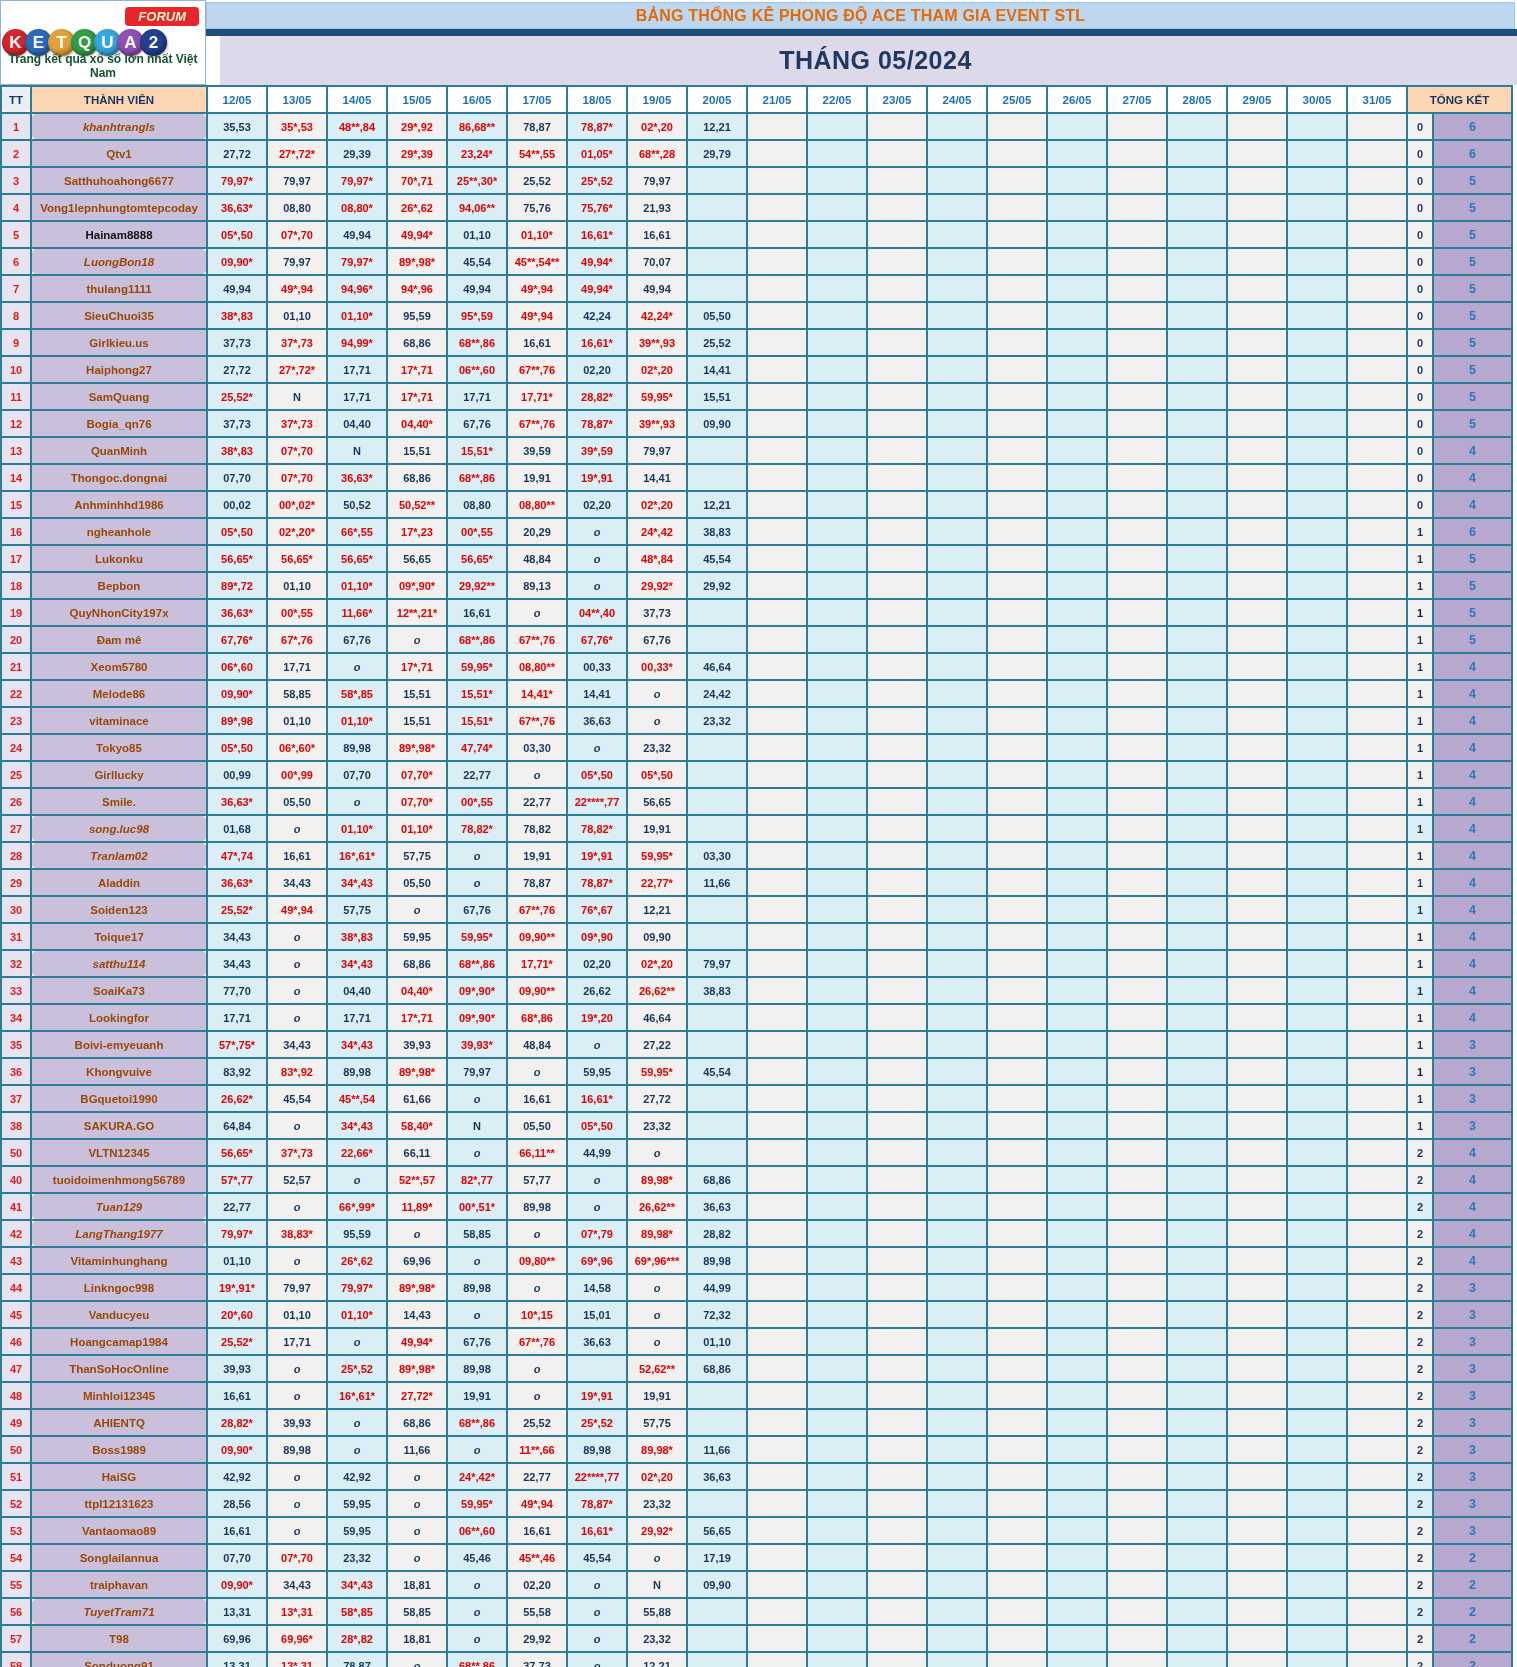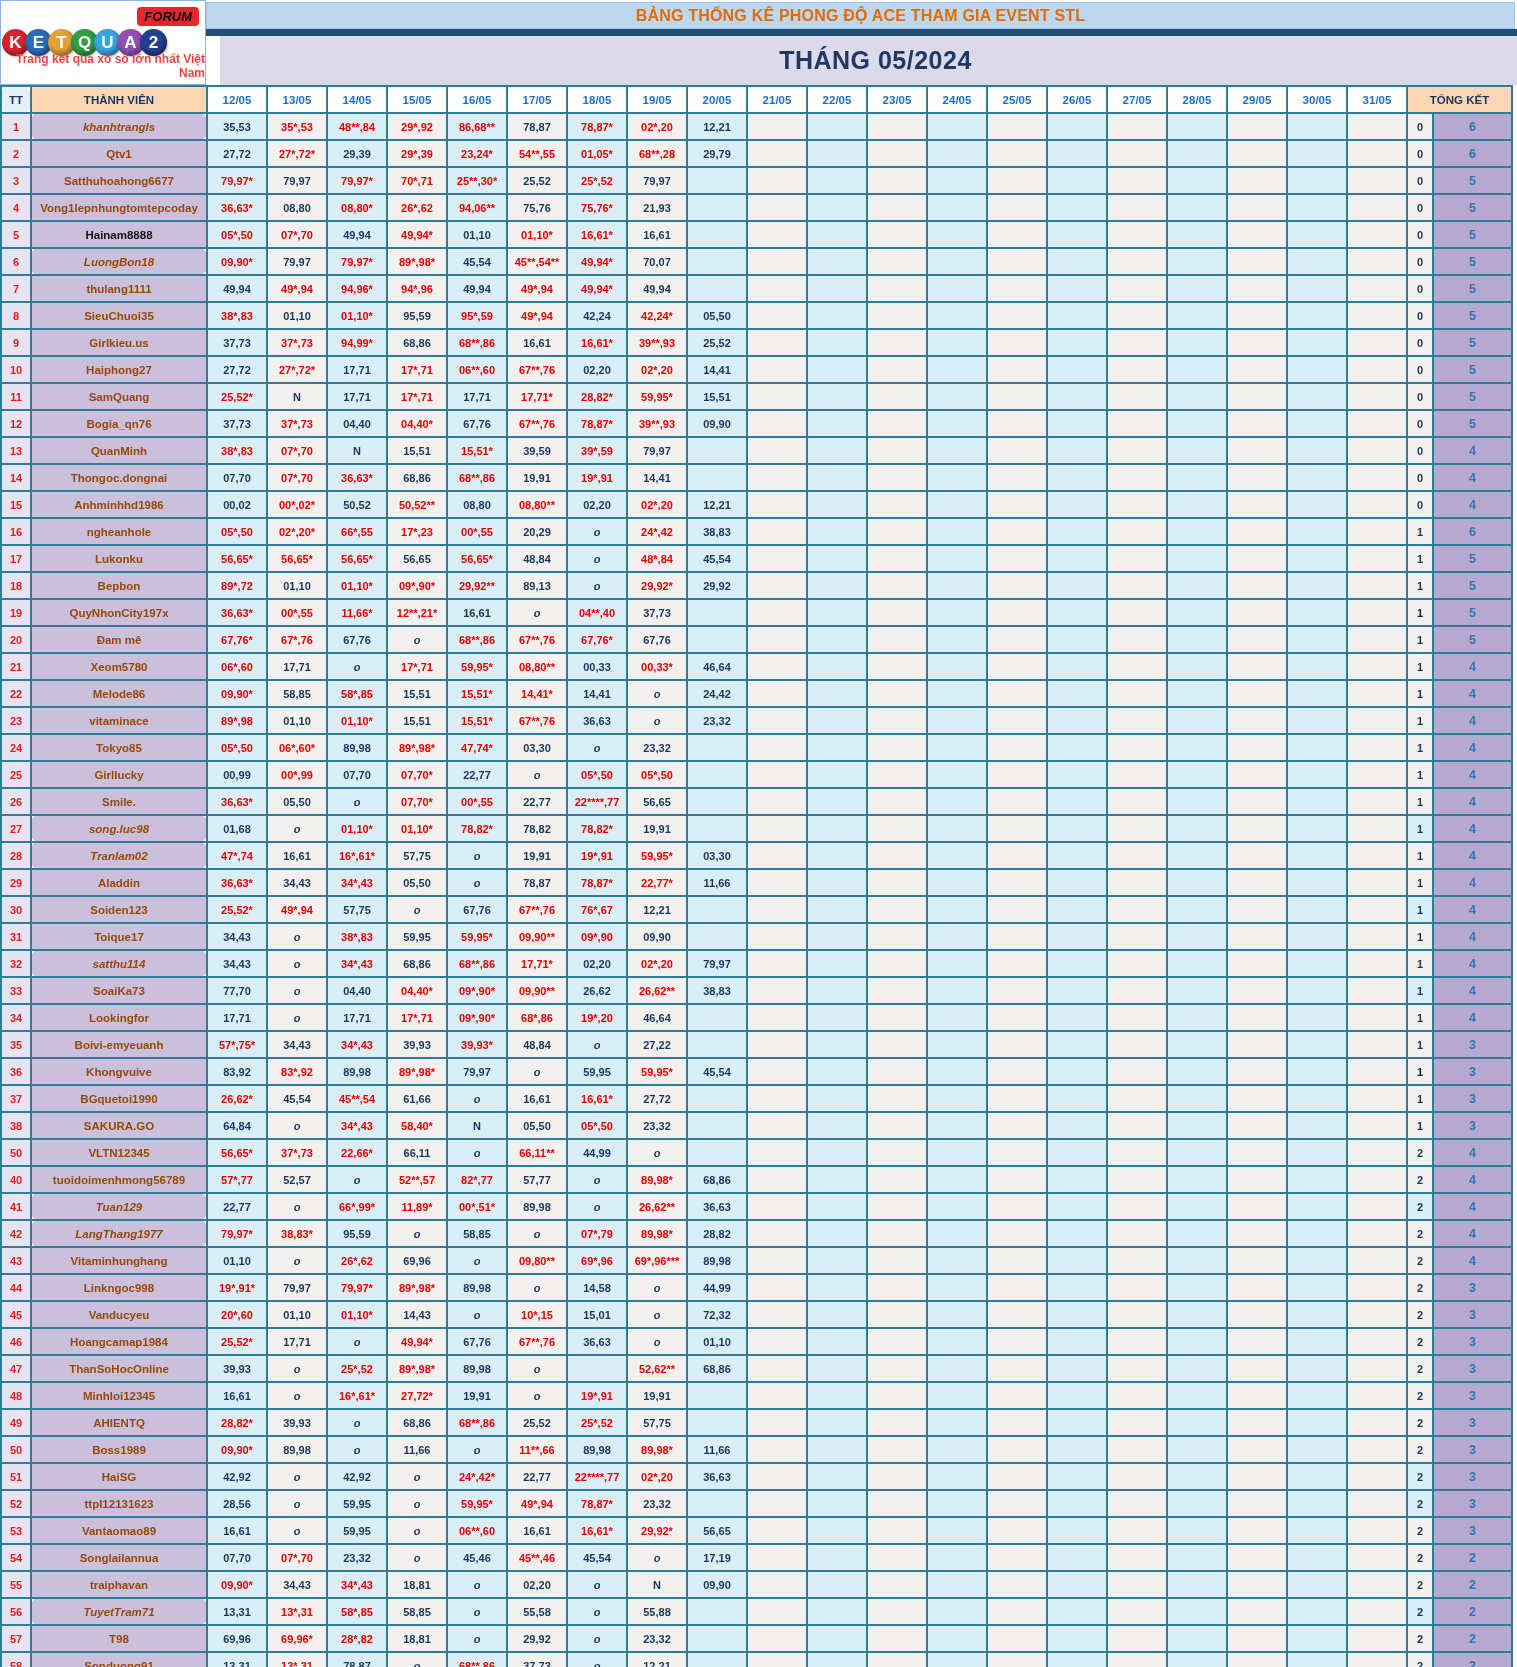--- a/index.html
+++ b/index.html
@@ -15,24 +15,24 @@
           background:#dcd9ea;display:flex;align-items:center;justify-content:center;
           color:#1f3864;font-weight:bold;font-size:25px;letter-spacing:.5px;}
   
   #logo{position:absolute;left:0;top:0;width:206px;height:85px;background:#fff;
         border:1px solid #8eb4e3;box-sizing:border-box;}
   #logo .letters{position:absolute;left:5px;top:28px;white-space:nowrap;}
   #logo .letters span{display:inline-block;width:27px;height:27px;line-height:27px;
         border-radius:50%;color:#fff;font-weight:bold;font-size:17px;text-align:center;
         margin-left:-4px;box-shadow:inset -2px -3px 4px rgba(0,0,0,.35), 1px 1px 2px rgba(0,0,0,.3);
         vertical-align:middle;}
-  #forum-badge{position:absolute;right:6px;top:6px;background:#e8252d;color:#000000;
-        font-style:italic;font-weight:bold;font-size:13px;padding:2px 7px;border-radius:4px;}
-  #tagline{position:absolute;left:0;right:0;bottom:4px;text-align:right;
-        color:#ef4444;font-weight:bold;font-size:12px;}
+  #forum-badge{position:absolute;right:6px;top:6px;background:#e8252d;color:#fef9c3;
+        font-style:italic;font-weight:bold;font-size:13px;padding:2px 13px;border-radius:4px;}
+  #tagline{position:absolute;left:0;right:0;bottom:4px;text-align:center;
+        color:#14532d;font-weight:bold;font-size:12px;}
   
   table{position:absolute;left:0;top:85px;width:1511px;border-collapse:collapse;table-layout:fixed;}
   th,td{border:2px solid #2e7d98;height:25px;padding:0 1px;font-size:11px;font-weight:bold;
         text-align:center;vertical-align:middle;overflow:hidden;white-space:nowrap;}
   th{background:#fff;color:#1f6fc0;font-size:11.5px;}
   th.tt{background:#e9eef7;color:#17365d;border-radius:10px;}
   th.member,th.total{background:#fcd5b4;color:#17365d;font-size:11.5px;}
   td.tt{background:#e7e4f2;color:#e21d1d;}
   td.name{background:#cbc0dc;color:#974806;font-size:11.5px;}
   td.name.italic{font-style:italic;border-radius:8px;}

